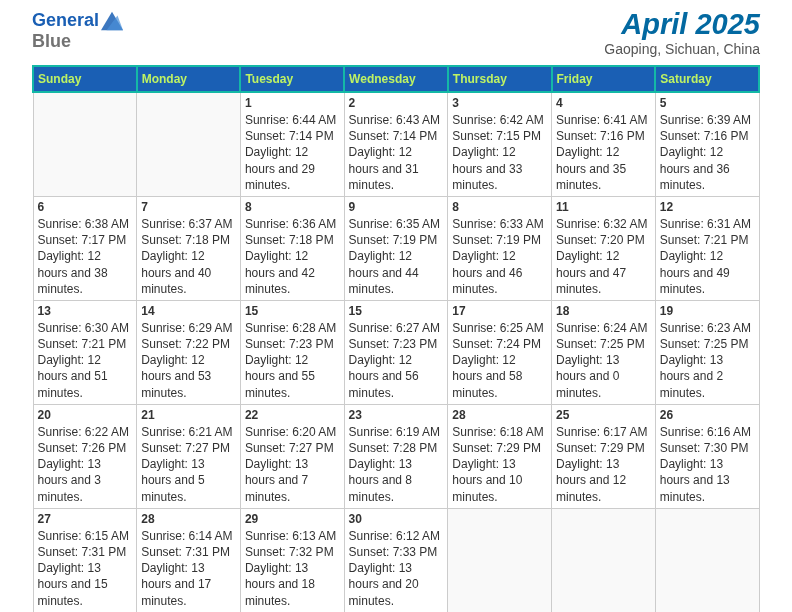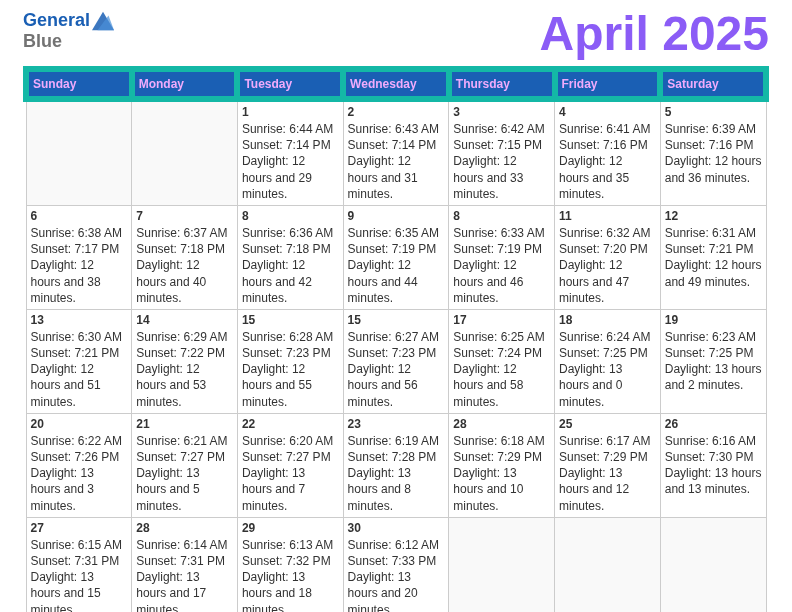--- a/index.html
+++ b/index.html
@@ -6,21 +6,21 @@
     body {
       width: 792px;
       height: 612px;
       font-family: Arial, sans-serif;
       background: #fff;
       overflow: hidden;
     }
     .page {
       width: 792px;
       height: 585px;
-      padding: 10px 23px;
+      padding: 10px 32px;
       display: flex;
       flex-direction: column;
     }
     .header {
       display: flex;
       justify-content: space-between;
       align-items: flex-start;
       margin-bottom: 8px;
     }
     .logo {
@@ -38,43 +38,44 @@
     }
     .logo-icon {
       width: 22px;
       height: 22px;
       margin-left: 2px;
     }
     .title-block {
       text-align: right;
     }
     .month-title {
-      font-size: 48px;
+      font-size: 29px;
       font-weight: bold;
-      color: #8b5cf6;
+      color: #0369a1;
       line-height: 1;
+      font-style: italic;
     }
     .location {
       font-size: 14px;
       color: #555;
       margin-top: 2px;
     }
     .calendar {
       width: 100%;
       border-collapse: collapse;
       flex: 1;
     }
     .calendar th {
       background: #1a5fb4;
-      color: #f0abfc;
+      color: #bef264;
       font-size: 12px;
       font-weight: bold;
       padding: 5px 4px;
       text-align: left;
-      border: 6px solid #14b8a6;
+      border: 2px solid #14b8a6;
     }
     .calendar td {
       border: 1px solid #ccc;
       vertical-align: top;
       padding: 3px 4px;
       width: calc(100% / 7);
       height: 82px;
       font-size: 10px;
       color: #333;
       background: #fff;
@@ -108,20 +109,21 @@
           <svg class="logo-icon" viewBox="0 0 24 20" fill="none">
             <polygon points="0,20 12,0 24,20" fill="#1a5fb4" opacity="0.85"></polygon>
             <polygon points="6,20 18,4 24,20" fill="#4a90d9" opacity="0.7"></polygon>
           </svg>
         </div>
         <div class="logo-text" style="color:#737373;">Blue</div>
       </div>
     </div>
     <div class="title-block">
       <div class="month-title">April 2025</div>
+      <div class="location">Gaoping, Sichuan, China</div>
     </div>
   </div>
 
   <table class="calendar">
     <thead>
       <tr id="dow-row">
           <th>Sunday</th>
           <th>Monday</th>
           <th>Tuesday</th>
           <th>Wednesday</th>

